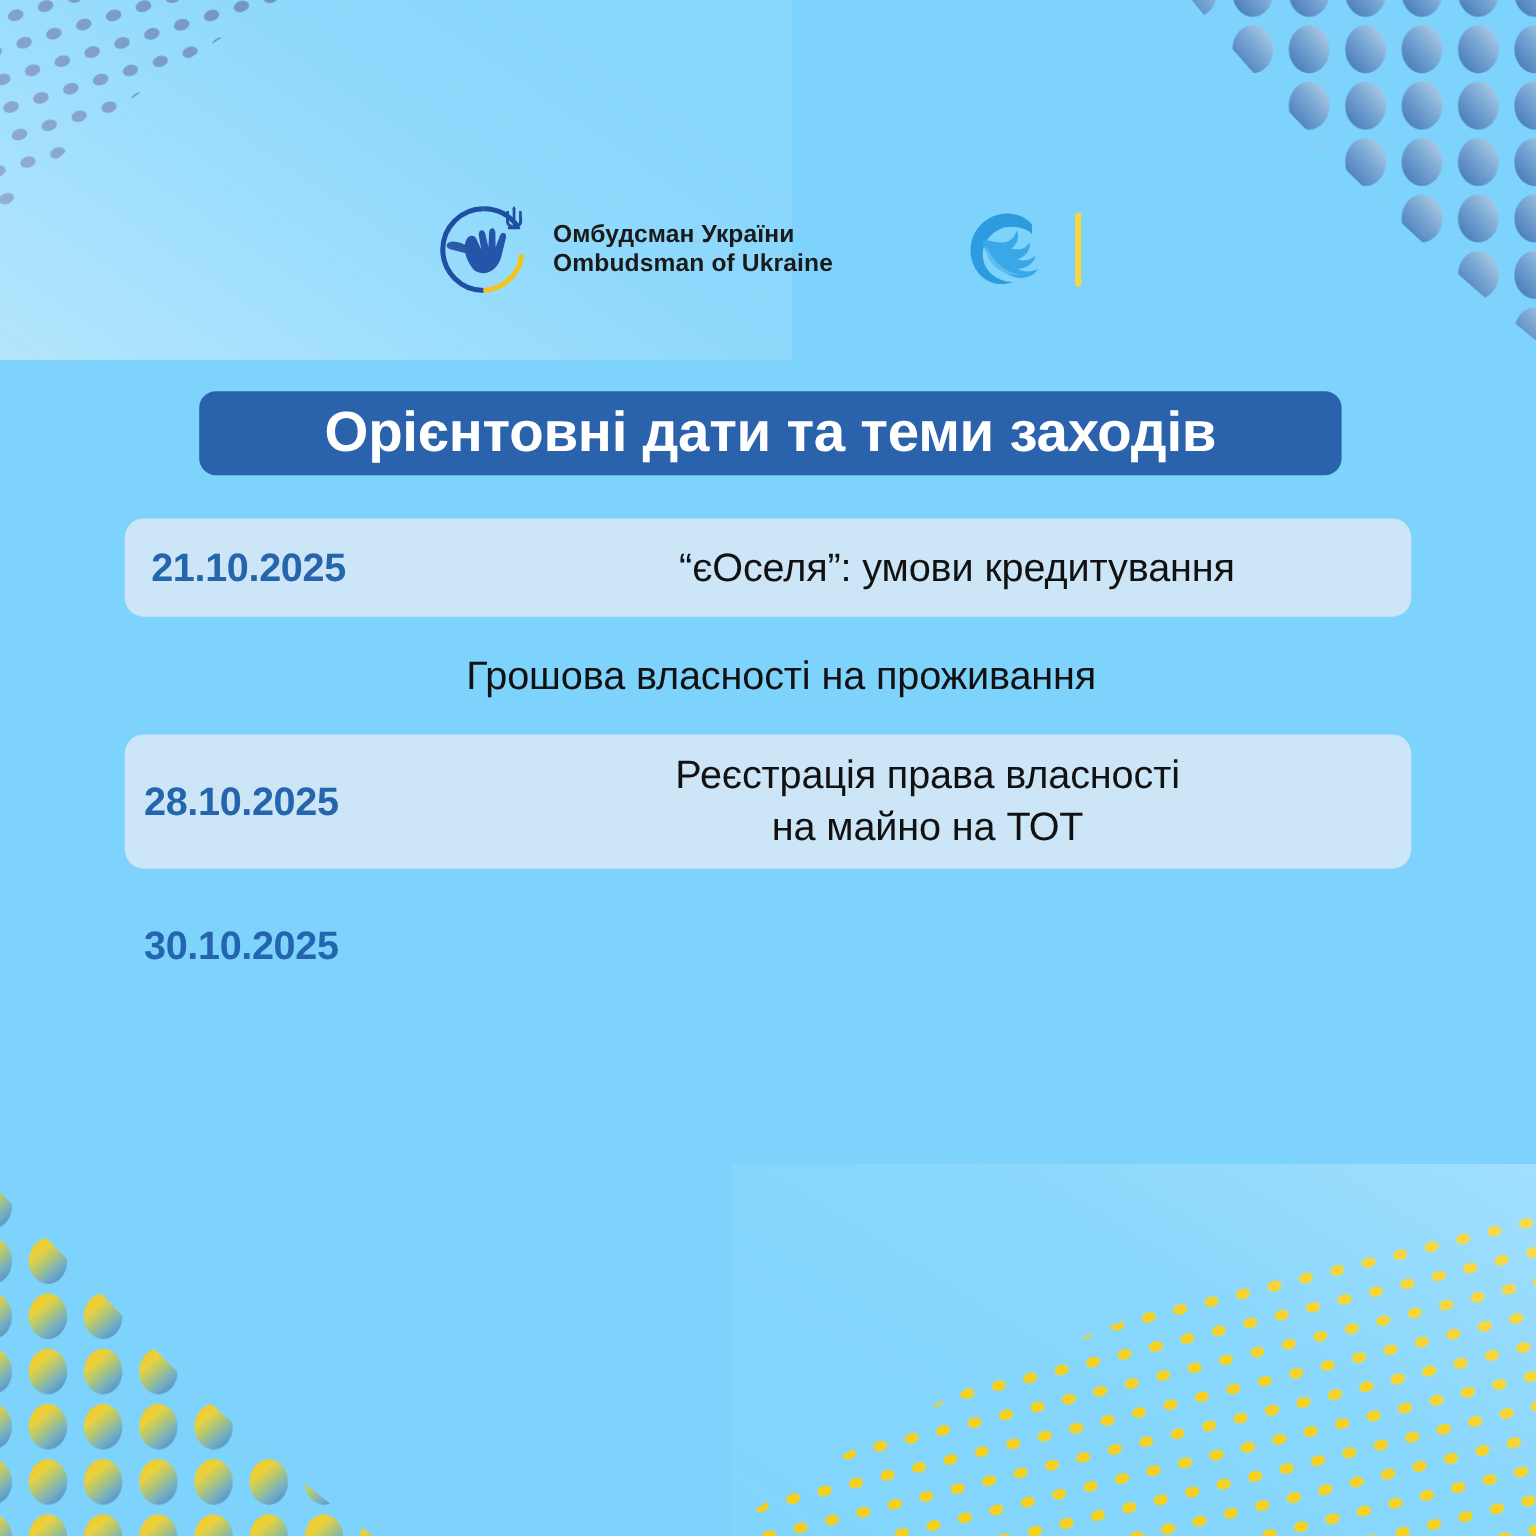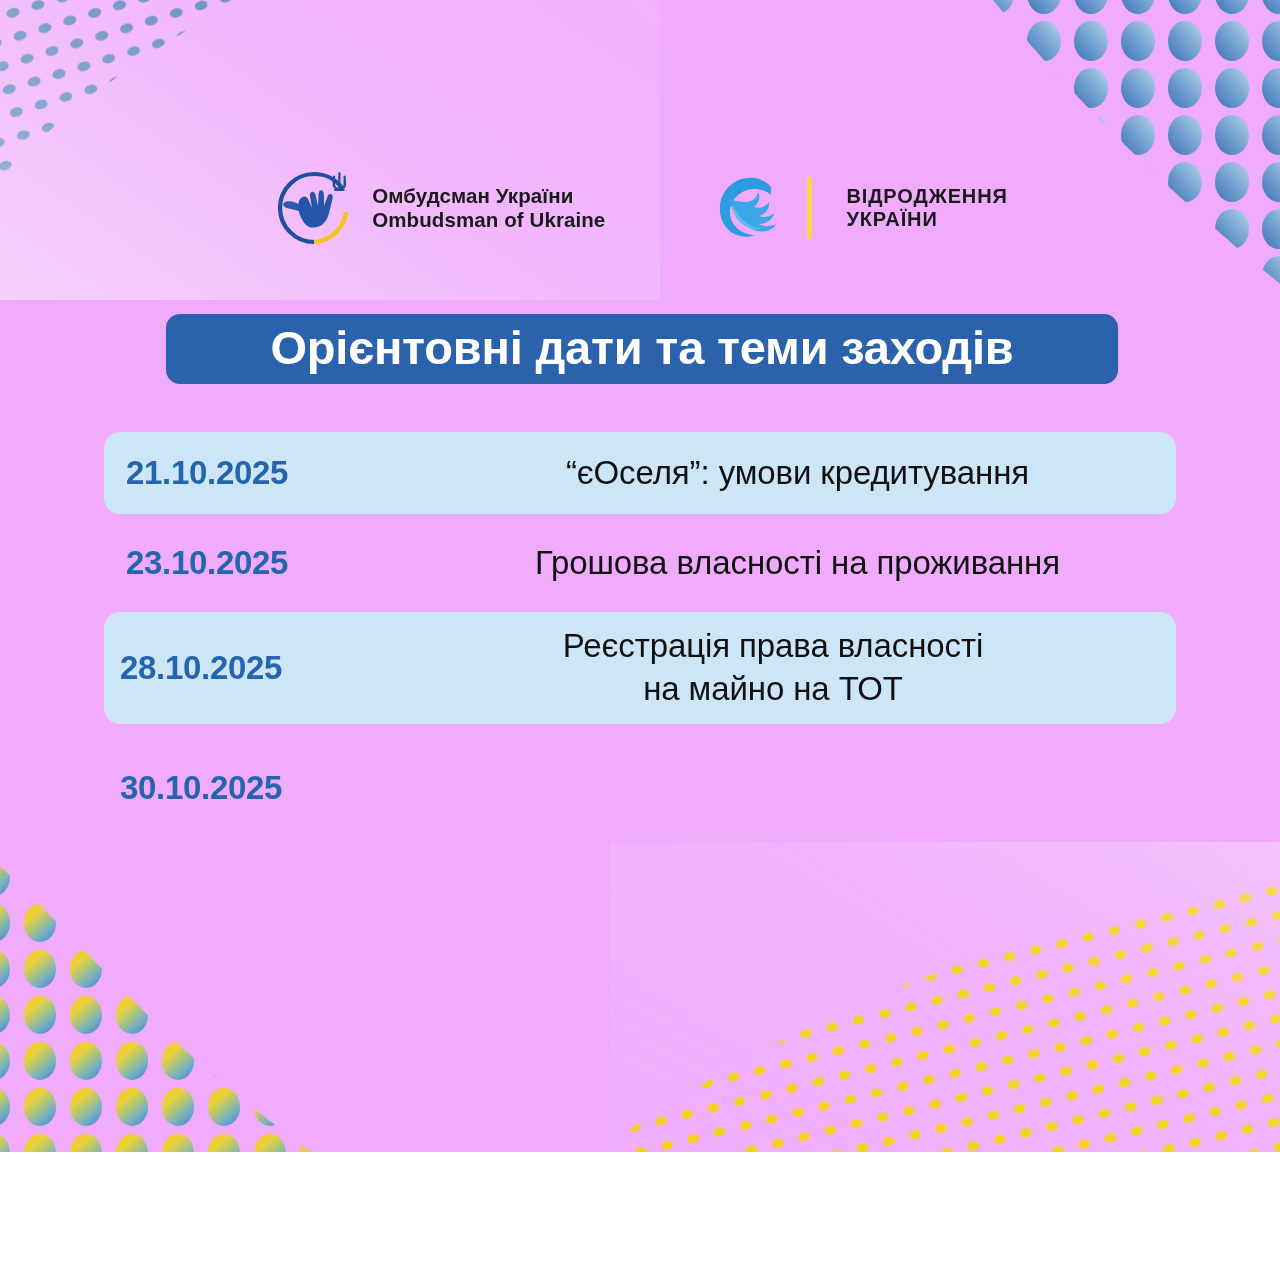--- a/index.html
+++ b/index.html
@@ -11,23 +11,23 @@
     height: 1280px;
     background: #ffffff;
     font-family: "Liberation Sans", sans-serif;
     overflow: hidden;
     position: relative;
   }
 
   #stage {
     position: relative;
     width: 1280px;
-    height: 1152px;
+    height: 1280px;
     overflow: hidden;
-    background: #f0abfc;
+    background: #7dd3fc;
   }
 
   
   .deco {
     position: absolute;
     pointer-events: none;
     z-index: 0;
   }
   .deco-tl { left: -40px;  top: -130px; }
   .deco-tr { right: -20px; top: -170px; }
@@ -77,21 +77,21 @@
   .vidr .l1, .vidr .l2 {
     font-size: 20px;
     letter-spacing: .9px;
     text-transform: uppercase;
   }
 
   
   .title-banner {
     position: absolute;
     left: 166px;
-    top: 314px;
+    top: 326px;
     width: 952px;
     height: 70px;
     background: #2A62AC;
     border-radius: 14px;
     display: flex;
     align-items: center;
     justify-content: center;
     z-index: 3;
   }
   .title-banner .title-text {
@@ -274,42 +274,37 @@
       </div>
     </div>
 
     <div class="logo-block vidr">
       <svg class="logo-mark" width="78" height="78" viewBox="0 0 78 78" aria-hidden="true">
         <path d="M62 18 C 54 8, 38 6, 26 13 C 10 22, 6 44, 17 58 C 24 67, 36 70, 46 66 C 33 66, 22 57, 21 45 C 20 32, 31 20, 45 20 C 52 20, 58 22, 62 26 Z" fill="#2C9BE0"></path>
         <path d="M20 30 C 24 46, 34 58, 48 62 C 56 64, 64 61, 67 55 C 62 58, 55 58, 50 55 C 58 55, 64 50, 65 44 C 61 48, 55 49, 50 47 C 57 45, 61 39, 60 33 C 57 38, 51 40, 45 38 C 50 34, 52 28, 49 23 C 48 29, 43 33, 37 33 C 30 33, 24 31, 20 30 Z" fill="#3AA7E8"></path>
         <path d="M24 36 C 30 50, 40 58, 52 60 C 44 61, 35 58, 29 51 C 25 46, 23 41, 24 36 Z" fill="#5EBBF0"></path>
       </svg>
       <div class="divider-bar"></div>
-      <div class="logo-text">
-        <span class="l1">ВІДРОДЖЕННЯ</span>
-        <span class="l2">УКРАЇНИ</span>
-      </div>
     </div>
 
   </div>
 
   <div class="title-banner">
     <span class="title-text">Орієнтовні дати та теми заходів</span>
   </div>
 
   <div class="schedule">
 
     <div class="row shaded h1">
       <span class="row-date">21.10.2025</span>
       <span class="row-topic">“єОселя”: умови кредитування</span>
     </div>
     <div class="row-gap"></div>
 
     <div class="row plain h1">
-      <span class="row-date">23.10.2025</span>
       <span class="row-topic">Грошова власності на проживання</span>
     </div>
     <div class="row-gap"></div>
 
     <div class="row shaded h2">
       <span class="row-date">28.10.2025</span>
       <span class="row-topic">Реєстрація права власності
 на майно на ТОТ</span>
     </div>
     <div class="row-gap"></div>

